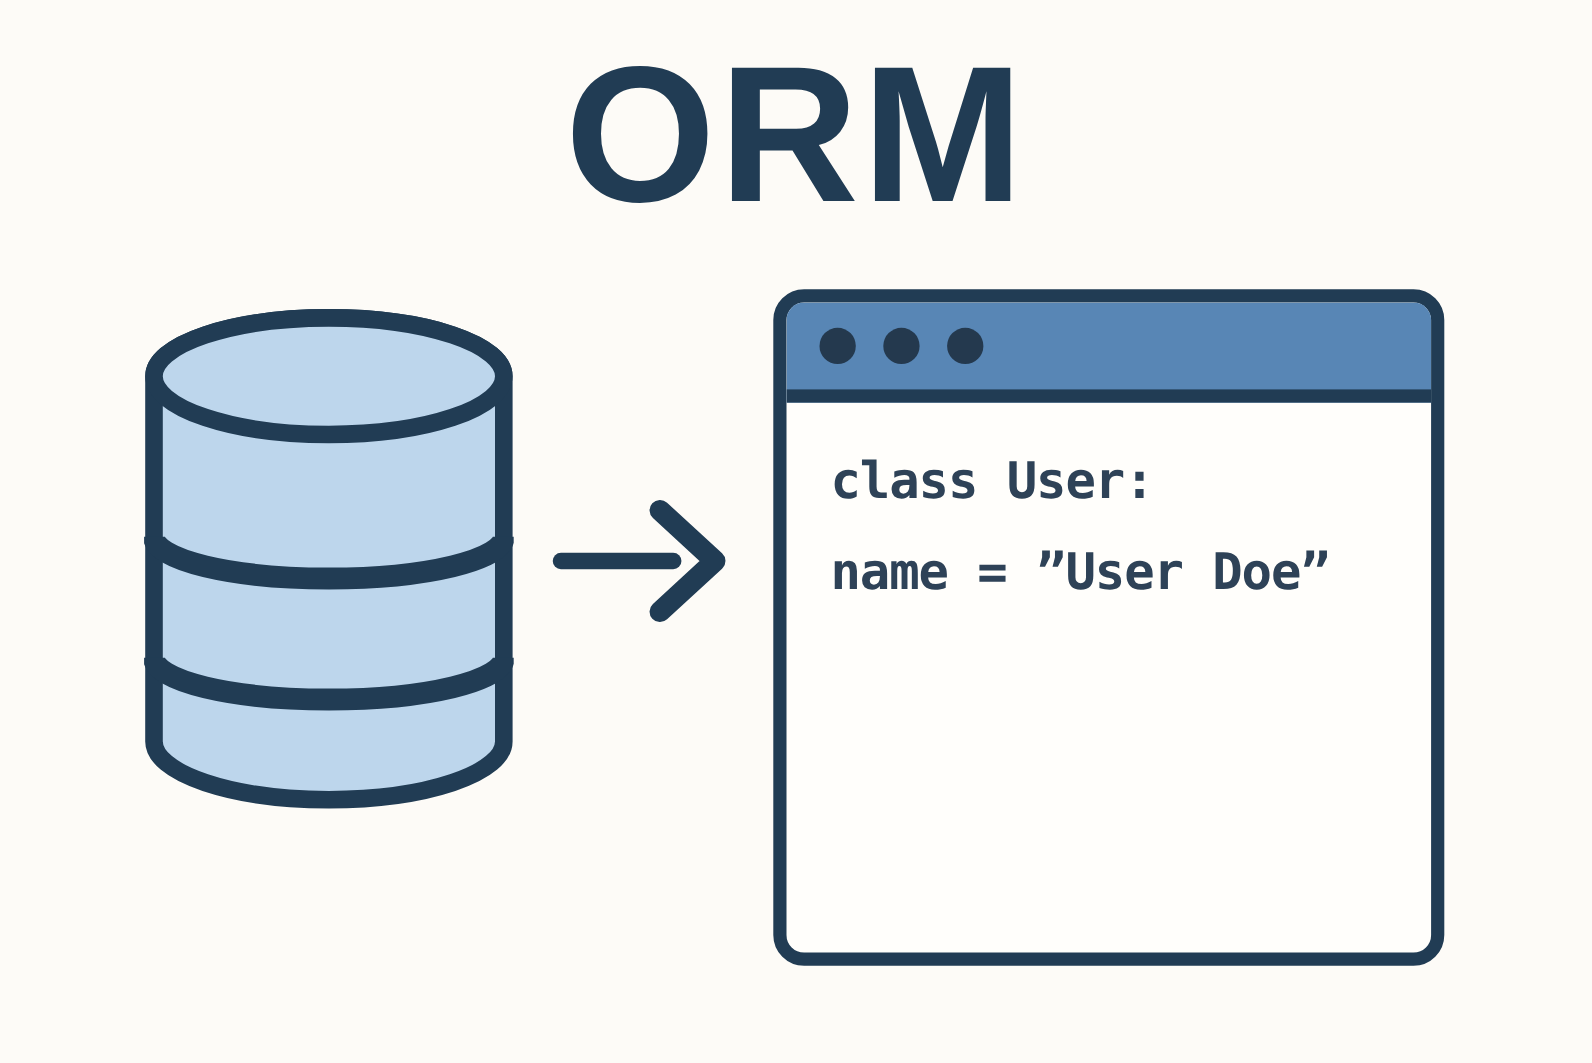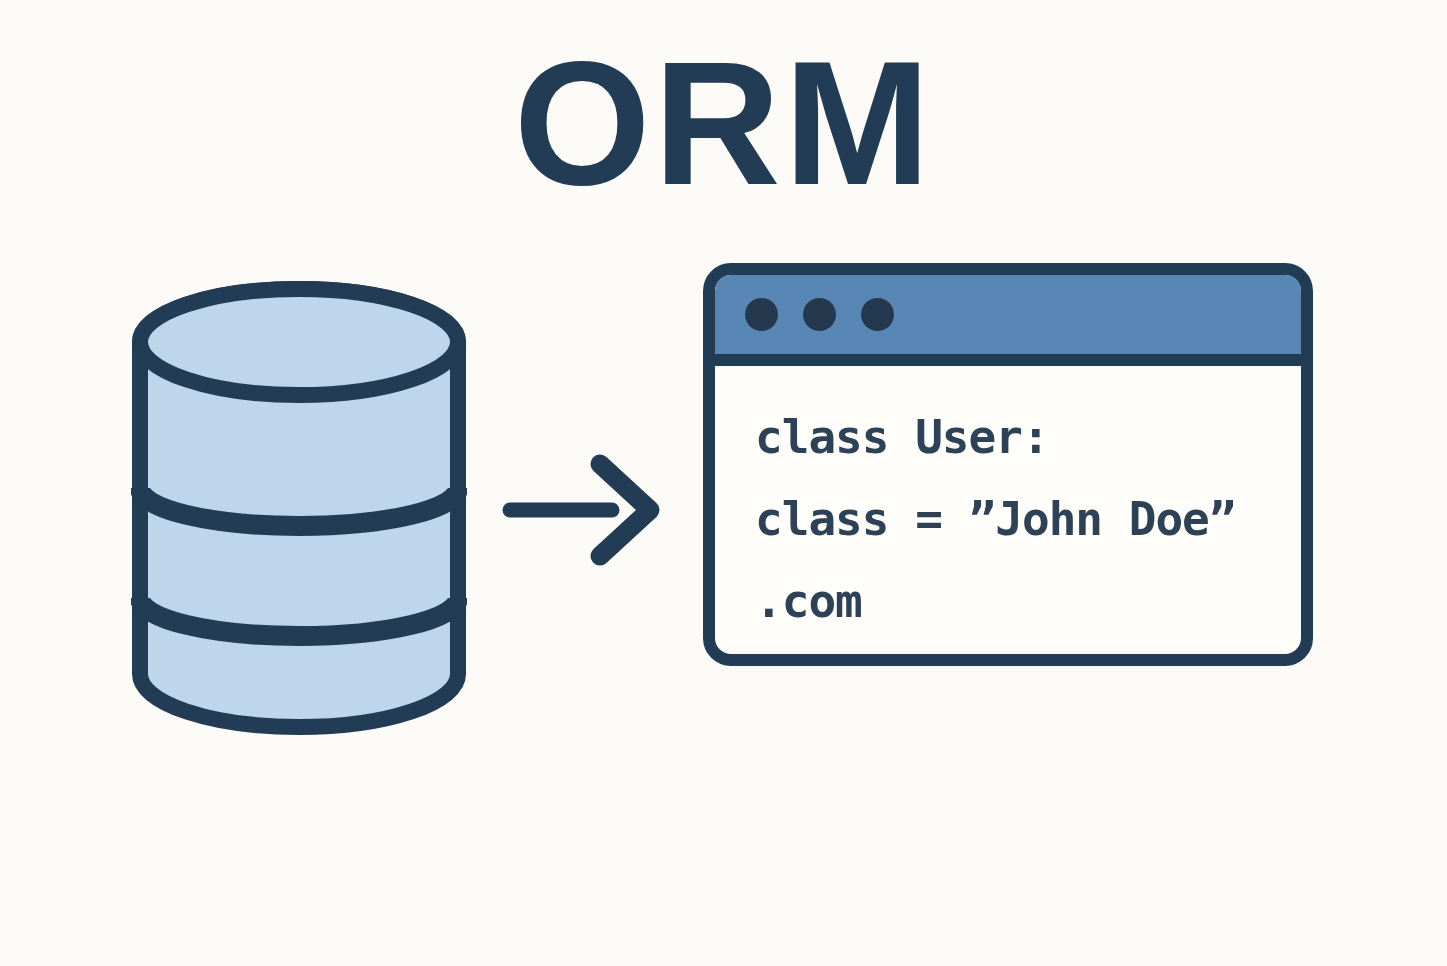--- a/index.html
+++ b/index.html
@@ -15,21 +15,21 @@
     font-size:176px; line-height:162px; font-weight:bold;
     letter-spacing:3px;
     color: var(--dark-navy, #213c54);
   }
 
   .db-icon   { position:absolute; left:131px; top:280px; }
   .arrow-icon{ position:absolute; left:500px; top:450px; }
 
   .code-window {
     position:absolute; left:703px; top:263px;
-    width:610px; height:403px; box-sizing:border-box;
+    width:610px; height:615px; box-sizing:border-box;
     border:12px solid var(--dark-navy, #213c54);
     border-radius:28px;
     background: var(--window-bg, #fffefb);
     overflow:hidden;
     display:flex; flex-direction:column;
   }
   .titlebar {
     flex:0 0 auto; height:79px;
     background: var(--titlebar-blue, #5886b5);
     border-bottom:12px solid var(--dark-navy, #213c54);
@@ -68,18 +68,17 @@
   </svg>
 
   <div class="code-window">
     <div class="titlebar">
       <span class="dot"></span>
       <span class="dot"></span>
       <span class="dot"></span>
     </div>
     <div class="window-content">
       <div class="code-line">class User:</div>
-      <div class="code-line">class = ”John Doe”</div>
-      <div class="code-line">.com</div>
+      <div class="code-line">name = ”User Doe”</div>
     </div>
   </div>
 
 </div>
 
 </body></html>

